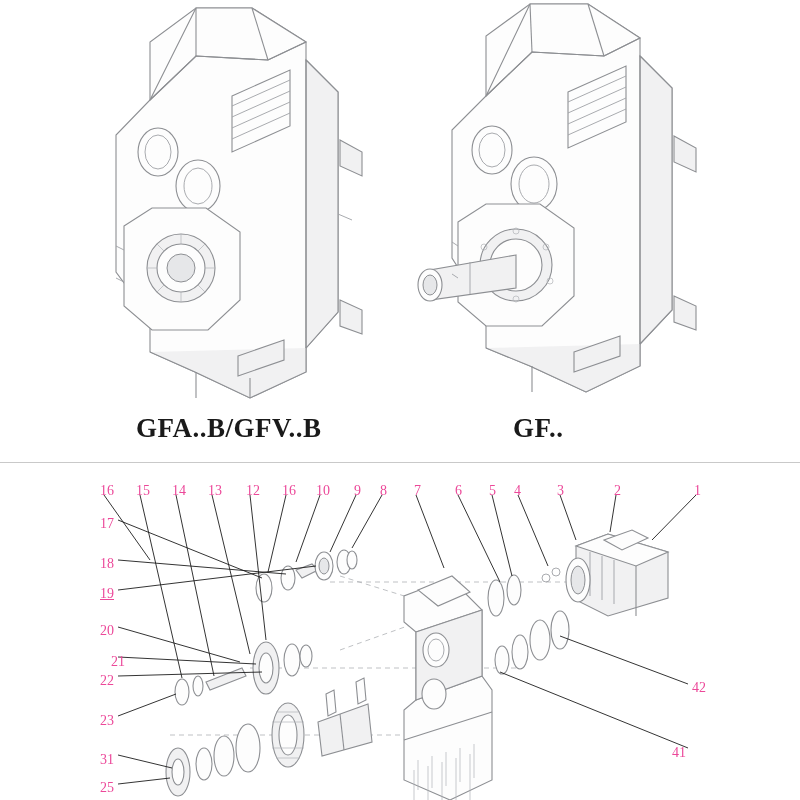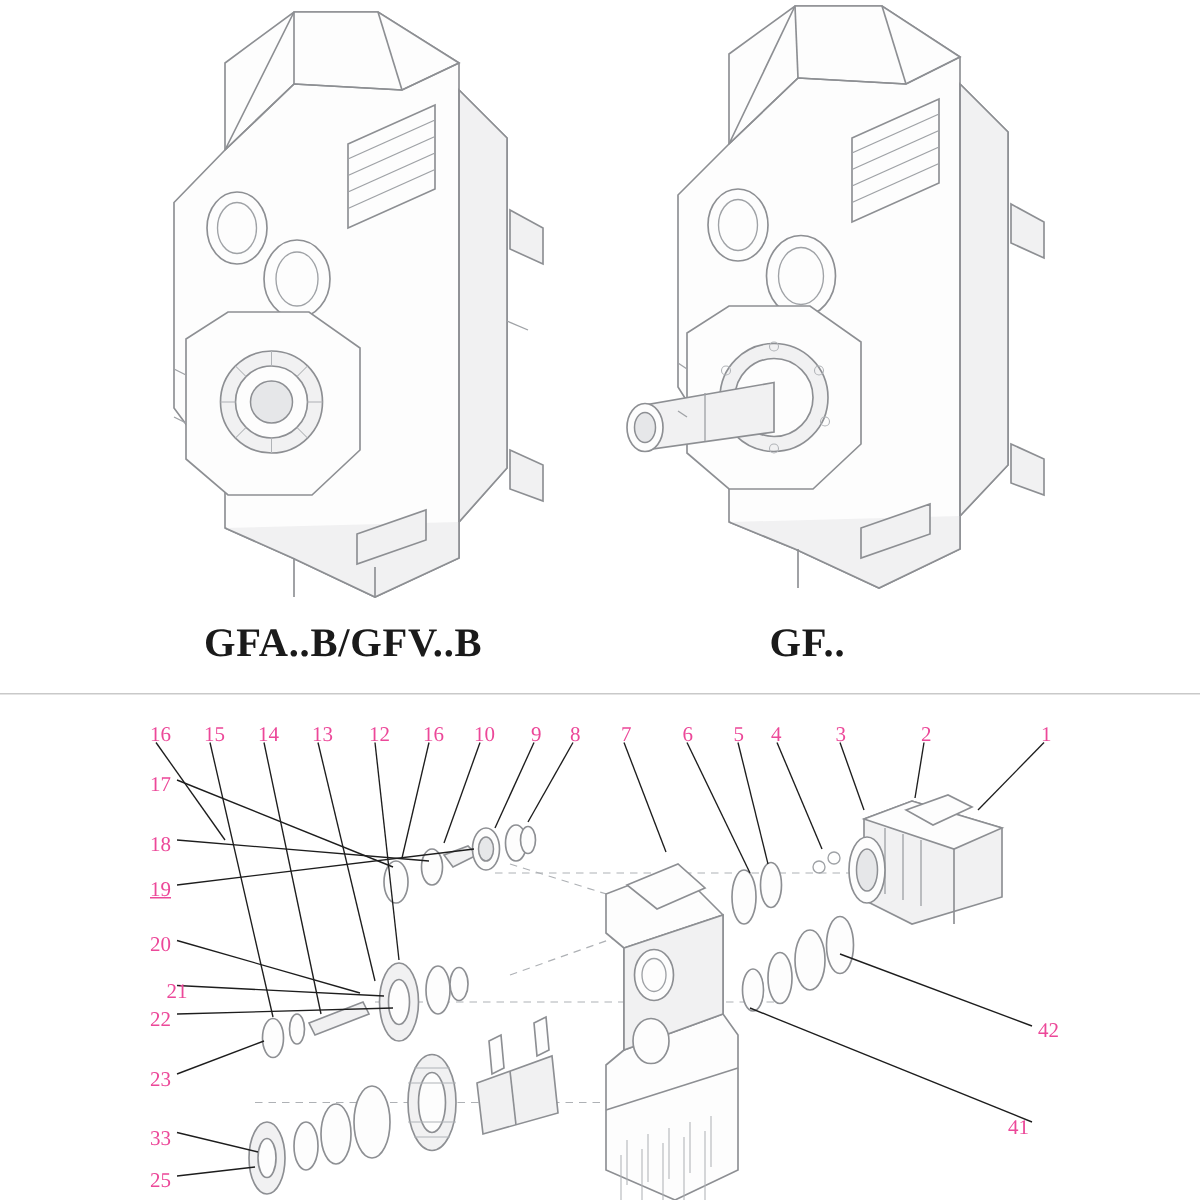--- a/index.html
+++ b/index.html
@@ -316,19 +316,19 @@
       <div class="num" style="left: 557px; top: 483px;">3</div>
       <div class="num" style="left: 614px; top: 483px;">2</div>
       <div class="num" style="left: 694px; top: 483px;">1</div>
       <div class="num" style="left: 100px; top: 516px;">17</div>
       <div class="num" style="left: 100px; top: 556px;">18</div>
       <div class="num" style="left: 100px; top: 586px; text-decoration: underline;">19</div>
       <div class="num" style="left: 100px; top: 623px;">20</div>
       <div class="num" style="left: 100px; top: 654px; margin-left: 11px;">21</div>
       <div class="num" style="left: 100px; top: 673px;">22</div>
       <div class="num" style="left: 100px; top: 713px;">23</div>
-      <div class="num" style="left: 100px; top: 752px;">33</div>
+      <div class="num" style="left: 100px; top: 752px;">31</div>
       <div class="num" style="left: 100px; top: 780px;">25</div>
       <div class="num" style="left: 692px; top: 680px;">42</div>
       <div class="num" style="left: 672px; top: 745px;">41</div>
     </div>
 
 </div>
 
 </body></html>

